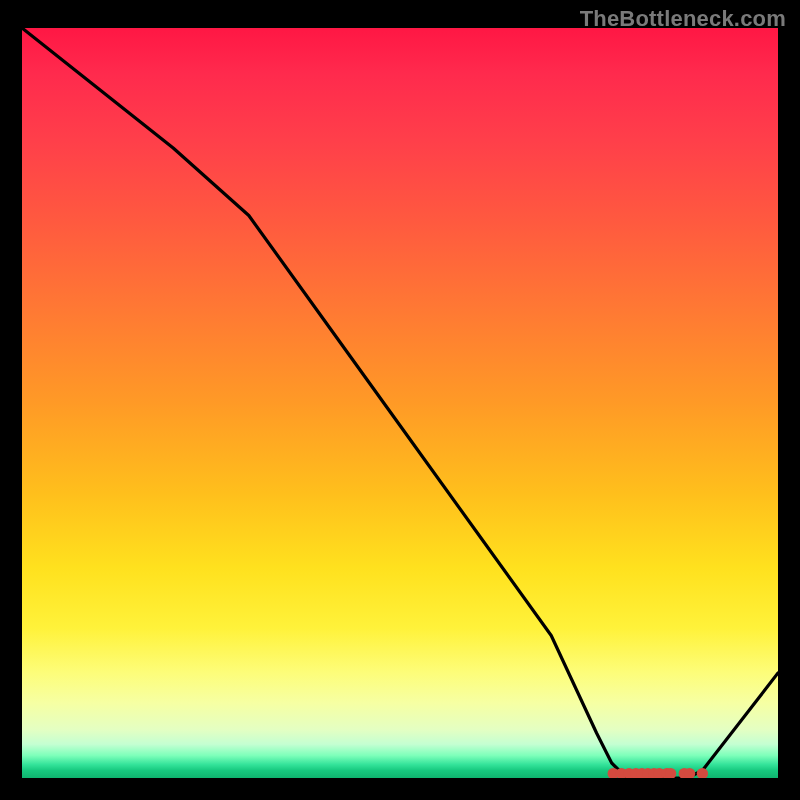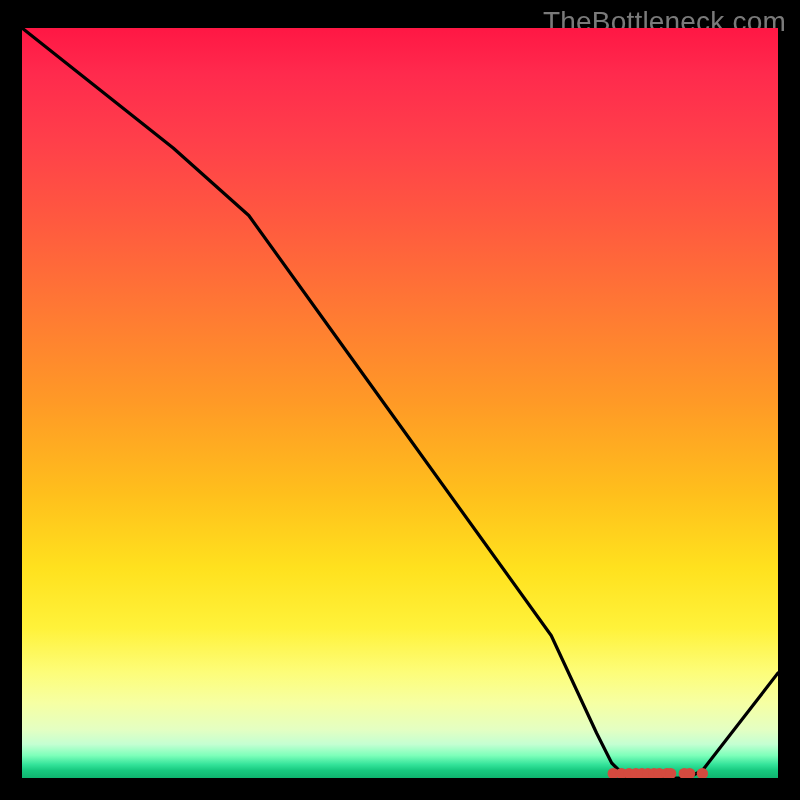--- a/index.html
+++ b/index.html
@@ -9,22 +9,22 @@
     width: 800px;
     height: 800px;
     background: #000;
     font-family: Arial, Helvetica, sans-serif;
   }
   .attribution {
     position: absolute;
     top: 6px;
     right: 14px;
     color: #7a7a7a;
-    font-size: 28px;
-    font-weight: 400;
+    font-size: 22px;
+    font-weight: 700;
     letter-spacing: 0.2px;
   }
   .plot {
     position: absolute;
     left: 22px;
     top: 28px;
     width: 756px;
     height: 750px;
     background: #000;
     overflow: hidden;

